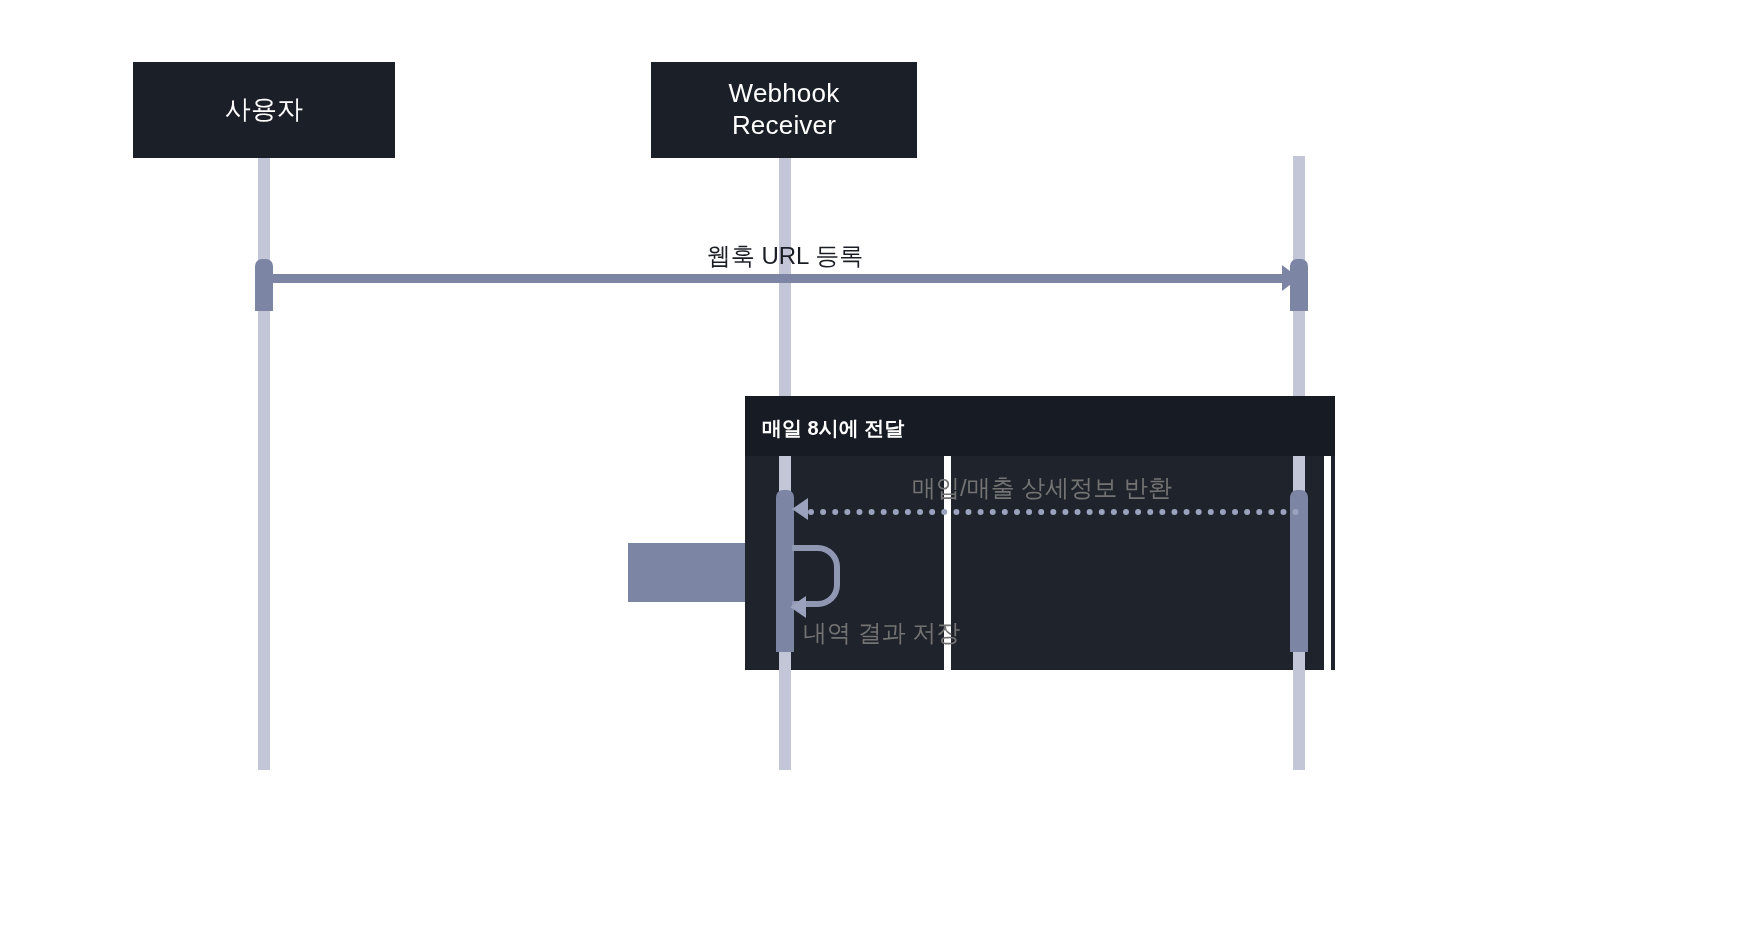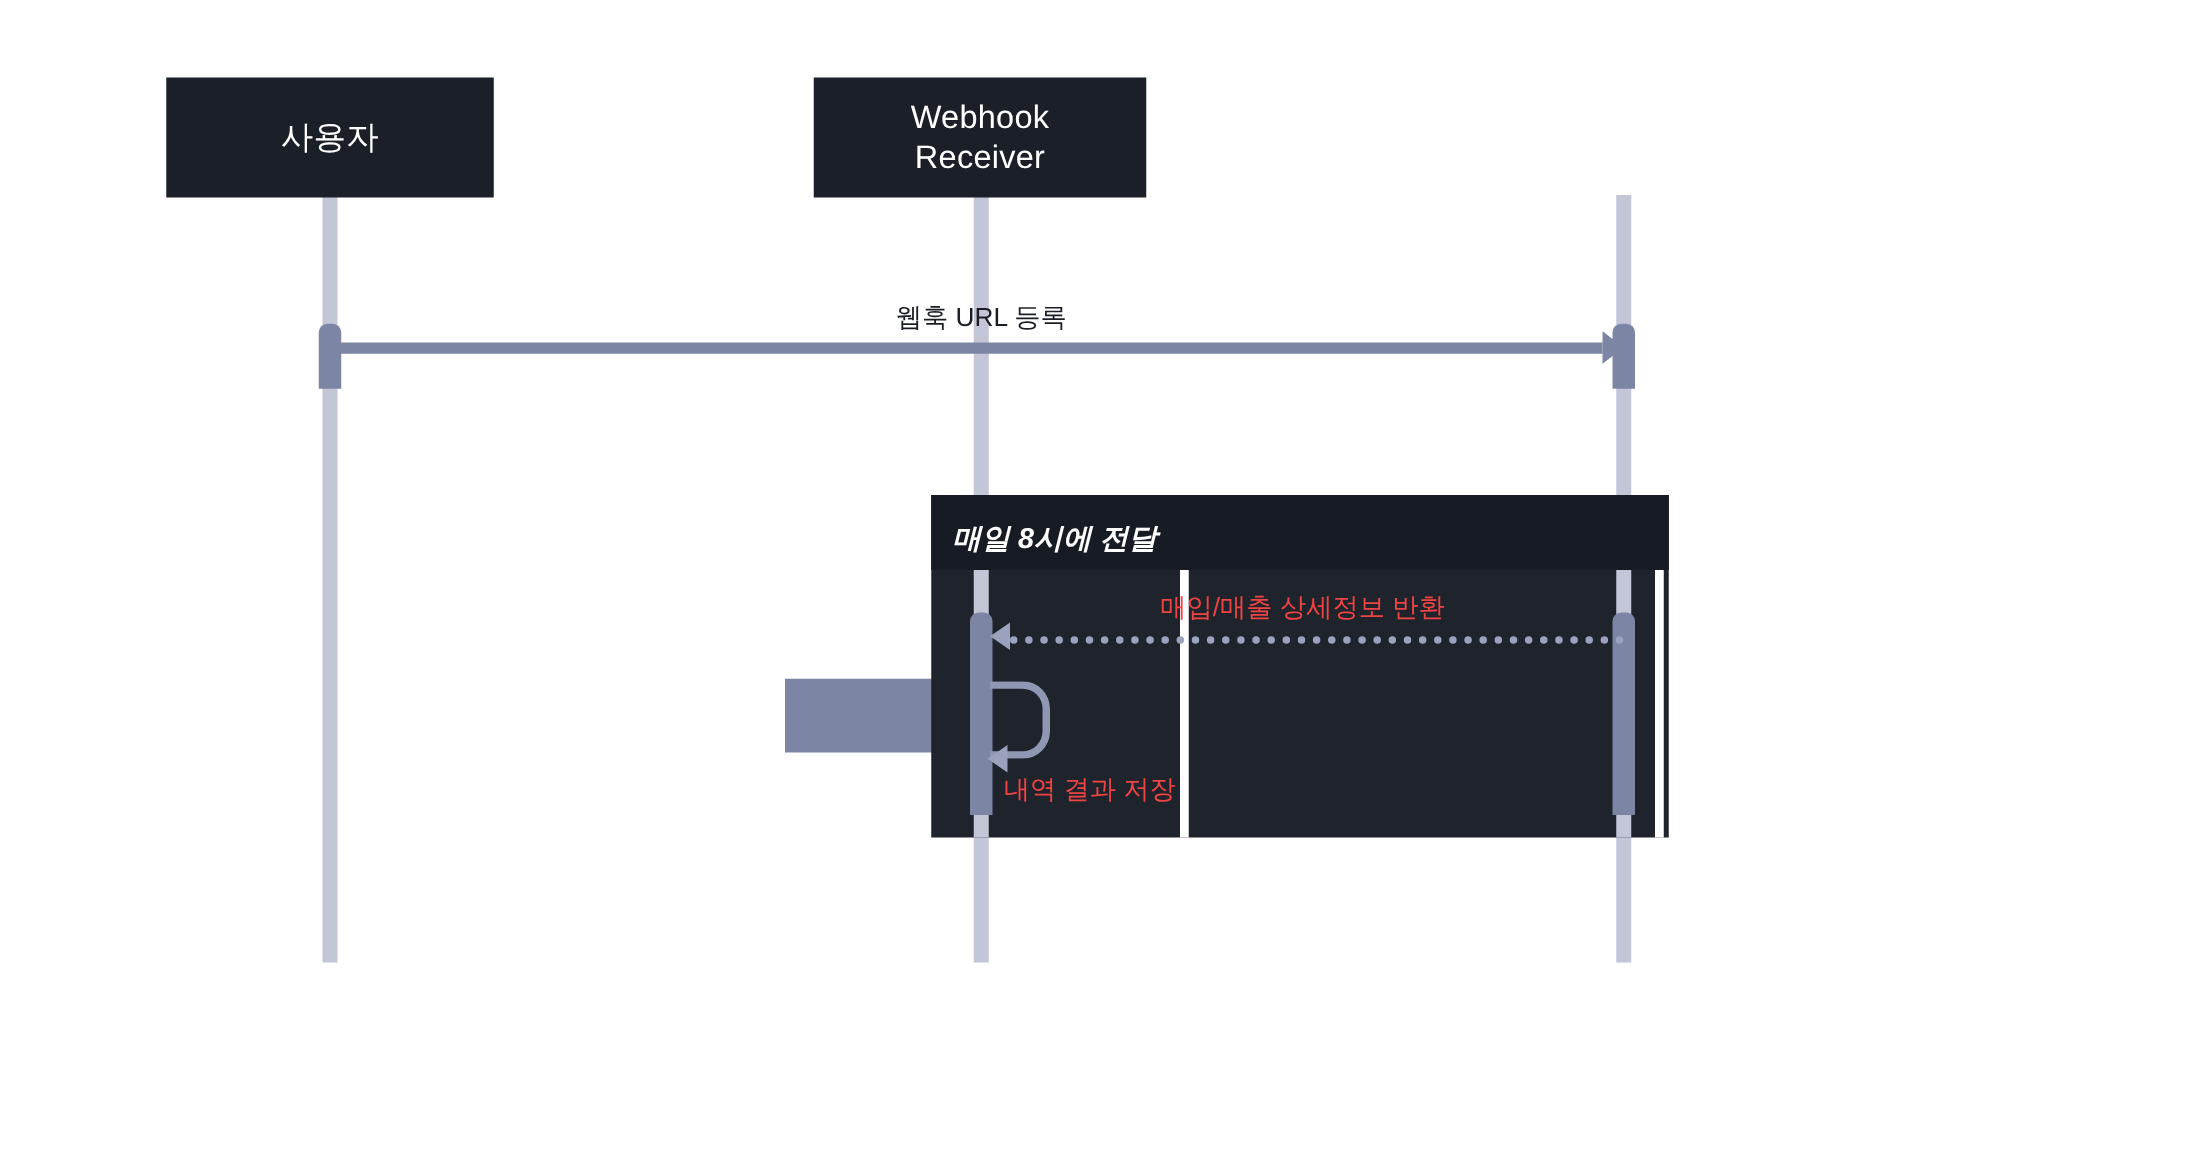--- a/index.html
+++ b/index.html
@@ -45,29 +45,29 @@
   }
   .arrowhead-l{
     width:0;height:0;
     border-top:11px solid transparent;
     border-bottom:11px solid transparent;
     border-right:16px solid #9aa2bd;
   }
 
   
   .msg-label{
-    font-size:21px;color:#1a1d24;white-space:nowrap;
+    font-size:24px;color:#1a1d24;white-space:nowrap;
   }
-  .msg-label.on-dark{color:#ef4444;}
+  .msg-label.on-dark{color:#737373;}
 
   
   .loopbox{background:#1f232b;}
   .loop-title-bar{background:#171b24;}
   .loop-title{
-    color:#ffffff;font-size:23px;font-weight:700;white-space:nowrap;font-style:italic;
+    color:#ffffff;font-size:20px;font-weight:700;white-space:nowrap;
   }
   .loop-divider{background:#ffffff;width:7px;}
 
   
   .selfloop{
     box-sizing:border-box;
     border:6px solid #8f97b3;
     border-left:none;
     border-top-right-radius:22px;
     border-bottom-right-radius:22px;

